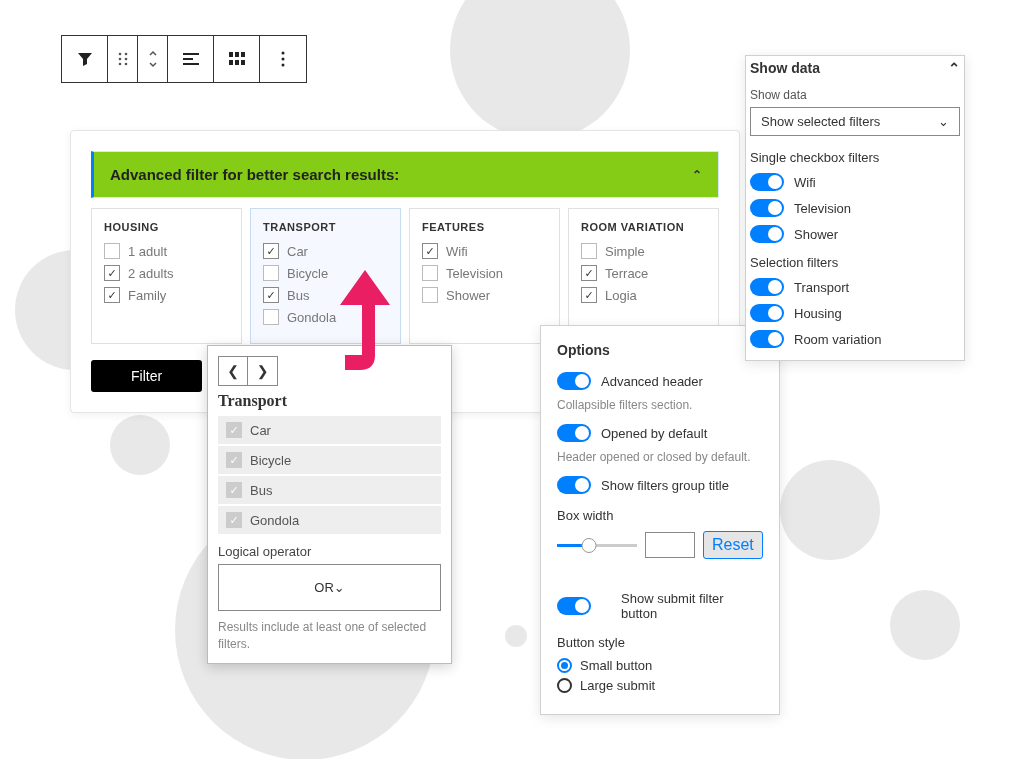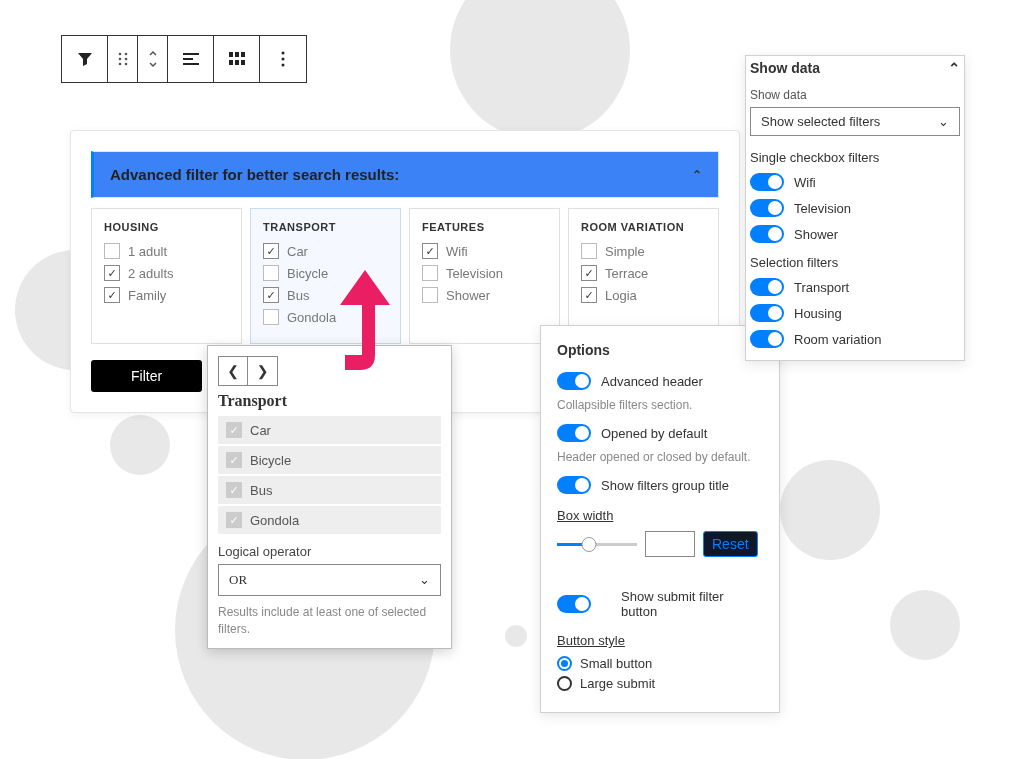--- a/index.html
+++ b/index.html
@@ -16,21 +16,21 @@
 .c7 { width: 70px; height: 70px; top: 590px; left: 890px; }
 
 
 .toolbar { position: absolute; top: 35px; left: 61px; display: flex; background: #fff; border: 1px solid #333; z-index: 5; }
 .toolbar-item { width: 46px; height: 46px; display: flex; align-items: center; justify-content: center; border-right: 1px solid #333; cursor: pointer; }
 .toolbar-item:last-child { border-right: none; }
 .toolbar-item.narrow { width: 30px; }
 
 
 .filter-card { position: absolute; top: 130px; left: 70px; width: 670px; background: #fff; border: 1px solid #e5e5e5; border-radius: 4px; box-shadow: 0 2px 8px rgba(0,0,0,0.06); z-index: 2; padding: 20px; }
-.filter-header { display: flex; justify-content: space-between; align-items: center; background: #3b82f6; border: 1px solid #d6e6ff; border-left: 3px solid #007fff; padding: 14px 16px; margin-bottom: 10px; }
+.filter-header { display: flex; justify-content: space-between; align-items: center; background: #84cc16; border: 1px solid #d6e6ff; border-left: 3px solid #007fff; padding: 14px 16px; margin-bottom: 10px; }
 .filter-header-title { font-weight: 700; font-size: 15px; color: #222; }
 .chev-up { font-size: 12px; font-weight: bold; }
 
 .filter-groups { display: flex; gap: 8px; }
 .filter-group { flex: 1; border: 1px solid #e0e0e0; padding: 12px; background: #fff; }
 .filter-group.active { background: #f5f9ff; border-color: #c8dbf0; }
 .filter-group-title { font-size: 11px; font-weight: 700; letter-spacing: 0.5px; color: #333; margin-bottom: 10px; text-transform: uppercase; }
 .check-row { display: flex; align-items: center; gap: 8px; margin: 6px 0; color: #777; }
 .check-row .cb { width: 16px; height: 16px; border: 1px solid #bbb; display: flex; align-items: center; justify-content: center; font-size: 11px; background: #fff; }
 .check-row.checked .cb { border-color: #888; color: #333; }
@@ -41,44 +41,44 @@
 
 .transport-popup { position: absolute; top: 345px; left: 207px; width: 245px; background: #fff; border: 1px solid #bbb; box-shadow: 0 3px 12px rgba(0,0,0,0.18); z-index: 6; padding: 10px; }
 .nav-arrows { display: flex; margin-bottom: 6px; }
 .nav-arrow { width: 30px; height: 30px; border: 1px solid #888; display: flex; align-items: center; justify-content: center; cursor: pointer; background: #fff; font-size: 14px; }
 .nav-arrow + .nav-arrow { border-left: none; }
 .tp-title { font-weight: 700; font-size: 16px; margin: 4px 0 6px 0; font-family: Georgia, serif; }
 .tp-row { display: flex; align-items: center; gap: 8px; background: #eee; padding: 6px 8px; margin: 2px 0; color: #555; }
 .tp-row .cb2 { width: 16px; height: 16px; background: #ccc; display: flex; align-items: center; justify-content: center; color: #fff; font-size: 11px; }
 .tp-row .cb2::after { content: "✓"; }
 .lo-label { margin: 10px 0 5px 0; font-size: 13px; color: #444; }
-.select { display: flex; justify-content: space-between; align-items: center; border: 1px solid #888; padding: 7px 10px; background: #fff; cursor: pointer; font-family: Liberation Serif, serif; }
+.select { display: flex; justify-content: center; align-items: center; border: 1px solid #888; padding: 15px 10px; background: #fff; cursor: pointer; }
 .helper { font-size: 12px; color: #888; margin-top: 8px; line-height: 1.4; }
 
 
 .arrow-anno { position: absolute; top: 270px; left: 330px; z-index: 7; }
 .arrow-anno svg { width: 70px; height: 110px; }
 
 
 .options-panel { position: absolute; top: 325px; left: 540px; width: 240px; background: #fff; border: 1px solid #d0d0d0; box-shadow: 0 3px 12px rgba(0,0,0,0.1); z-index: 5; padding: 16px; }
 .opt-title { font-weight: 700; font-size: 14px; margin-bottom: 14px; }
 .toggle-row { display: flex; align-items: center; gap: 10px; margin: 8px 0; }
 .toggle { width: 34px; height: 18px; background: #007fff; border-radius: 10px; position: relative; cursor: pointer; flex-shrink: 0; }
 .toggle::after { content: ""; position: absolute; width: 14px; height: 14px; background: #fff; border-radius: 50%; top: 2px; right: 2px; }
 .toggle.off { background: #fff; border: 1px solid #333; }
 .toggle.off::after { left: 2px; right: auto; background: #333; width: 12px; height: 12px; top: 2px; }
 .toggle-label { font-size: 13px; color: #333; }
 .opt-helper { font-size: 12px; color: #888; margin: 2px 0 12px 0; }
-.section-label { font-size: 13px; color: #333; margin: 14px 0 8px 0; text-decoration: underline; }
+.section-label { font-size: 13px; color: #333; margin: 14px 0 8px 0; }
 .slider-row { display: flex; align-items: center; gap: 8px; }
 .slider { width: 80px; height: 3px; background: #ccc; position: relative; }
 .slider::before { content: ""; position: absolute; left: 0; width: 40%; height: 3px; background: #007fff; }
 .slider-knob { position: absolute; left: 40%; top: -6px; width: 15px; height: 15px; background: #fff; border: 1px solid #999; border-radius: 50%; transform: translateX(-50%); }
 .num-input { width: 50px; height: 26px; border: 1px solid #888; }
-.reset-btn { padding: 4px 8px; border: 1px solid #007fff; color: #007fff; background: #0f172a; font-size: 14px; border-radius: 3px; cursor: pointer; }
+.reset-btn { padding: 4px 8px; border: 1px solid #007fff; color: #007fff; background: #e5e5e5; font-size: 16px; border-radius: 3px; cursor: pointer; }
 .radio-row { display: flex; align-items: center; gap: 8px; margin: 5px 0; }
 .radio { width: 15px; height: 15px; border: 2px solid #007fff; border-radius: 50%; display: flex; align-items: center; justify-content: center; }
 .radio.selected::after { content: ""; width: 7px; height: 7px; background: #007fff; border-radius: 50%; }
 .radio.unselected { border-color: #333; }
 
 
 .showdata-panel { position: absolute; top: 55px; left: 745px; width: 220px; background: #fff; border: 1px solid #d0d0d0; box-shadow: 0 3px 12px rgba(0,0,0,0.1); z-index: 5; padding: 4px; }
 .sd-header { display: flex; justify-content: space-between; align-items: center; font-weight: 700; font-size: 14px; margin-bottom: 12px; }
 .sd-sub { font-size: 12px; color: #555; margin-bottom: 5px; }
 .sd-select { display: flex; justify-content: space-between; align-items: center; border: 1px solid #888; padding: 6px 10px; background: #fff; cursor: pointer; font-size: 13px; margin-bottom: 14px; }

